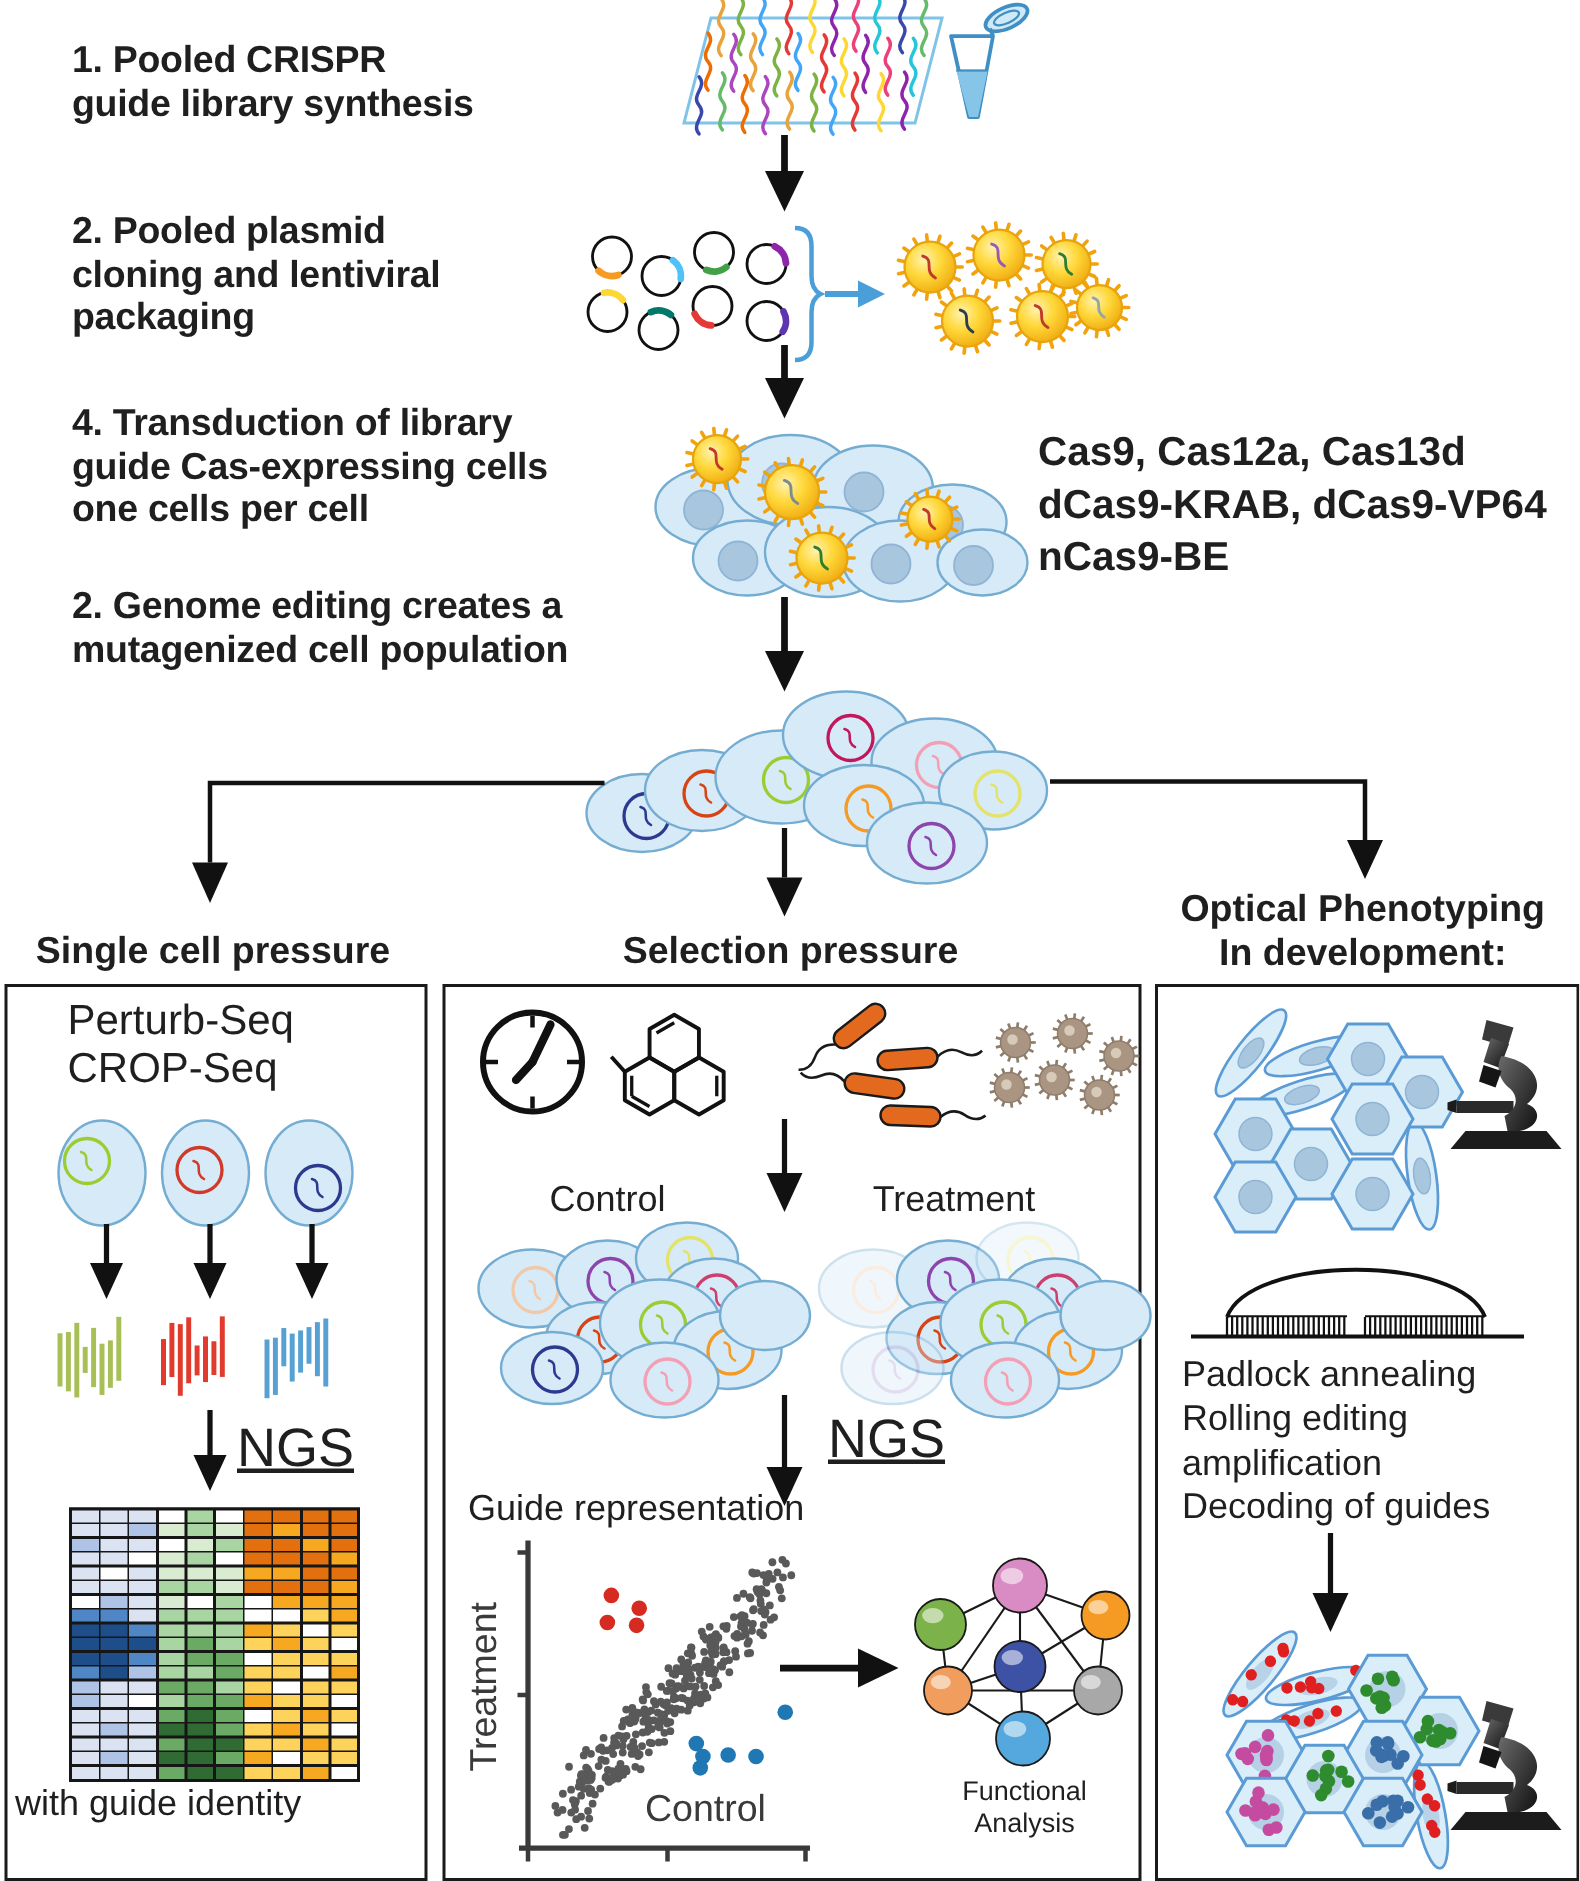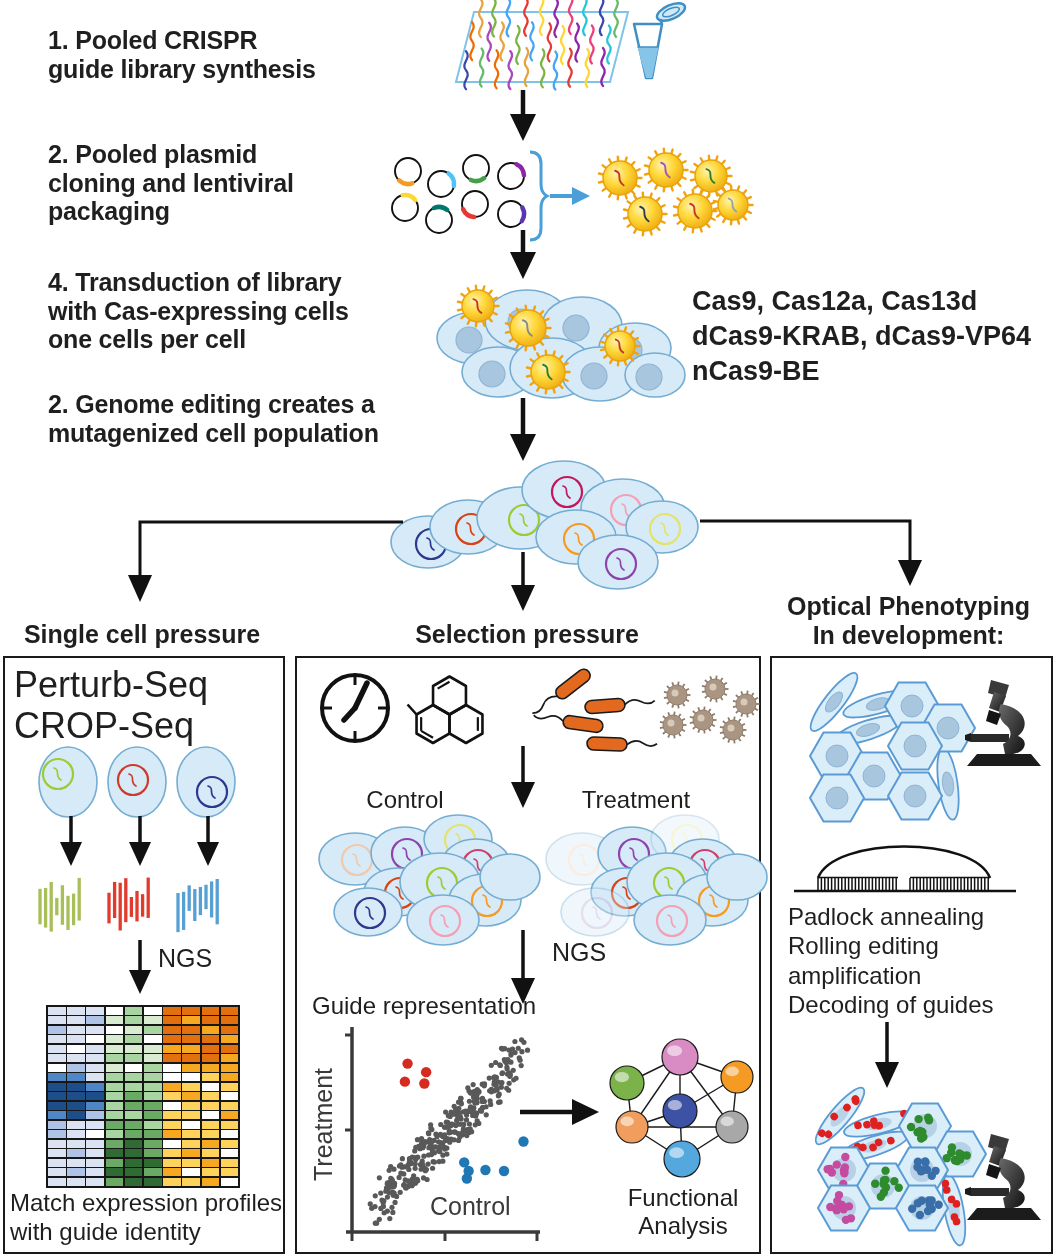--- a/index.html
+++ b/index.html
@@ -3,22 +3,22 @@
 <meta charset="utf-8">
 <style>
   html,body{margin:0;padding:0;background:#fff;}
   #stage{position:relative;width:1053px;height:1254px;background:#fff;overflow:hidden;
          font-family:"Liberation Sans",sans-serif;color:#1f1f1f;}
   .abs{position:absolute;}
   .step{font-weight:bold;font-size:25px;line-height:1.14;letter-spacing:-0.2px;}
   .cas{font-weight:bold;font-size:27px;line-height:1.3;}
   .hdr{font-weight:bold;font-size:25px;text-align:center;line-height:1.15;}
   .panel{position:absolute;border:2.5px solid #1a1a1a;background:#fff;}
-  .methods{font-size:36px;line-height:1.15;}
-  .ngs{font-size:25px;}
+  .methods{font-size:28px;line-height:1.15;margin-left:31px;}
+  .ngs{font-size:36px;text-decoration:underline;}
   .cap{font-size:24px;line-height:1.22;}
   .lab{font-size:24px;}
   .axis-lab{font-size:25px;color:#3a3a3a;}
   .rot{transform:rotate(-90deg);transform-origin:center;}
   #heatmap{position:absolute;display:grid;background:#161616;border:2px solid #161616;gap:1.6px;}
   #heatmap div{width:17.6px;height:7.9px;}
   svg{position:absolute;overflow:visible;}
 </style>
 </head>
 <body>
@@ -29,21 +29,21 @@
     <div>1. Pooled CRISPR</div>
       <div>guide library synthesis</div>
   </div>
   <div class="abs step" style="left:48px;top:140px">
     <div>2. Pooled plasmid</div>
       <div>cloning and lentiviral</div>
       <div>packaging</div>
   </div>
   <div class="abs step" style="left:48px;top:268px">
     <div>4. Transduction of library</div>
-      <div>with Cas-expressing cells</div>
+      <div>guide Cas-expressing cells</div>
       <div>one cells per cell</div>
   </div>
   <div class="abs step" style="left:48px;top:390px">
     <div>2. Genome editing creates a</div>
       <div>mutagenized cell population</div>
   </div>
   <div class="abs cas" style="left:692px;top:284px">
     <div>Cas9, Cas12a, Cas13d</div>
       <div>dCas9-KRAB, dCas9-VP64</div>
       <div>nCas9-BE</div>
@@ -642,21 +642,20 @@
       <div style="background: rgb(219, 227, 243);"></div>
       <div style="background: rgb(106, 170, 100);"></div>
       <div style="background: rgb(47, 107, 51);"></div>
       <div style="background: rgb(47, 107, 51);"></div>
       <div style="background: rgb(253, 211, 92);"></div>
       <div style="background: rgb(253, 211, 92);"></div>
       <div style="background: rgb(246, 168, 33);"></div>
       <div style="background: rgb(255, 255, 255);"></div>
     </div>
   <div class="abs cap" style="left:10px;top:1188px">
-    <div>Match expression profiles</div>
       <div>with guide identity</div>
   </div>
 
   <svg id="sicons" style="left:305px;top:662px" width="452" height="96" viewBox="0 0 452 96">
       <circle cx="50" cy="46" r="33" fill="none" stroke="#111" stroke-width="4"></circle>
       <line x1="50" y1="15" x2="50" y2="23" stroke="#111" stroke-width="3"></line>
       <line x1="50" y1="69" x2="50" y2="77" stroke="#111" stroke-width="3"></line>
       <line x1="19" y1="46" x2="27" y2="46" stroke="#111" stroke-width="3"></line>
       <line x1="73" y1="46" x2="81" y2="46" stroke="#111" stroke-width="3"></line>
       <line x1="50" y1="46" x2="62" y2="21" stroke="#111" stroke-width="5.5" stroke-linecap="round"></line>
@@ -1262,21 +1261,21 @@
       <ellipse cx="21.9" cy="42.05" rx="7.14" ry="5.1" fill="#ffffff" opacity="0.55"></ellipse>
       <circle cx="80" cy="76" r="17" fill="#3d51a5" stroke="#1a1a1a" stroke-width="1.2"></circle>
       <ellipse cx="74.9" cy="70.05" rx="7.14" ry="5.1" fill="#ffffff" opacity="0.55"></ellipse>
       <circle cx="32" cy="92" r="16" fill="#f09d5e" stroke="#1a1a1a" stroke-width="1.2"></circle>
       <ellipse cx="27.2" cy="86.4" rx="6.72" ry="4.8" fill="#ffffff" opacity="0.55"></ellipse>
       <circle cx="132" cy="92" r="16" fill="#a8a8a8" stroke="#1a1a1a" stroke-width="1.2"></circle>
       <ellipse cx="127.2" cy="86.4" rx="6.72" ry="4.8" fill="#ffffff" opacity="0.55"></ellipse>
       <circle cx="82" cy="124" r="18" fill="#54a8dd" stroke="#1a1a1a" stroke-width="1.2"></circle>
       <ellipse cx="76.6" cy="117.7" rx="7.56" ry="5.3999999999999995" fill="#ffffff" opacity="0.55"></ellipse>
     </svg>
-  <div class="abs lab" style="left:608px;top:1184px;width:150px;text-align:center;font-size:24px">
+  <div class="abs lab" style="left:608px;top:1184px;width:150px;text-align:center;font-size:18px">
     <div>Functional</div>
       <div>Analysis</div>
   </div>
 
   <svg id="hextop" style="left:782px;top:664px" width="200" height="160" viewBox="0 0 200 160">
       <g transform="translate(52 38) rotate(-52)">
         <ellipse cx="0" cy="0" rx="36" ry="9.5" fill="#daeef9" stroke="#5b9bd5" stroke-width="1.8"></ellipse>
         <ellipse cx="0" cy="0" rx="12" ry="5.5" fill="#a9c6df" stroke="#8fb4d4" stroke-width="1"></ellipse>
       </g>
       <g transform="translate(96 40) rotate(-16)">

